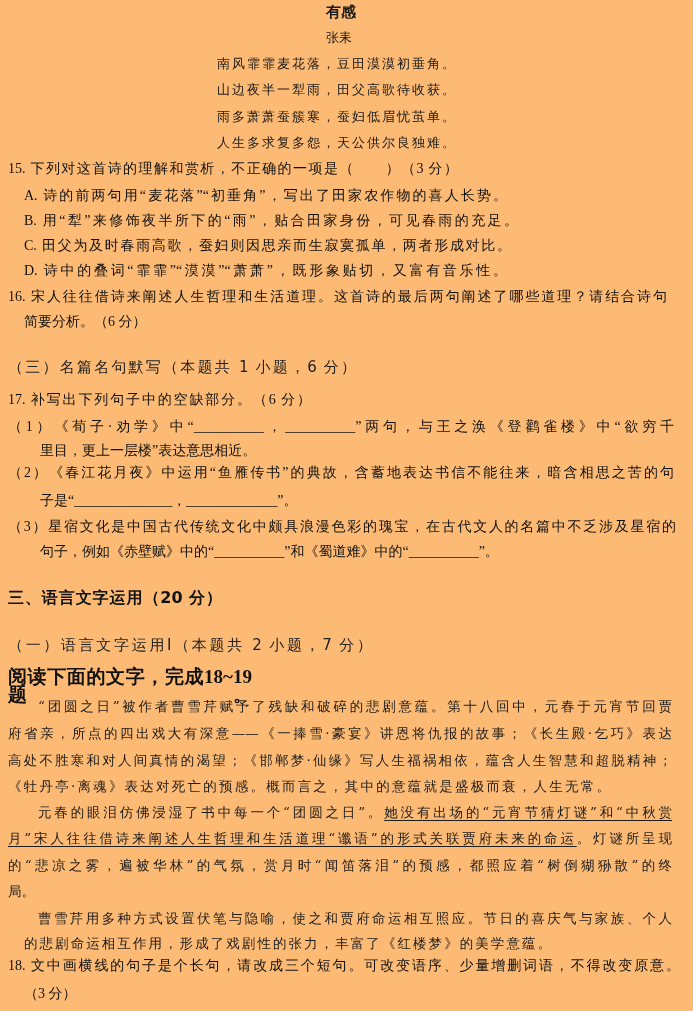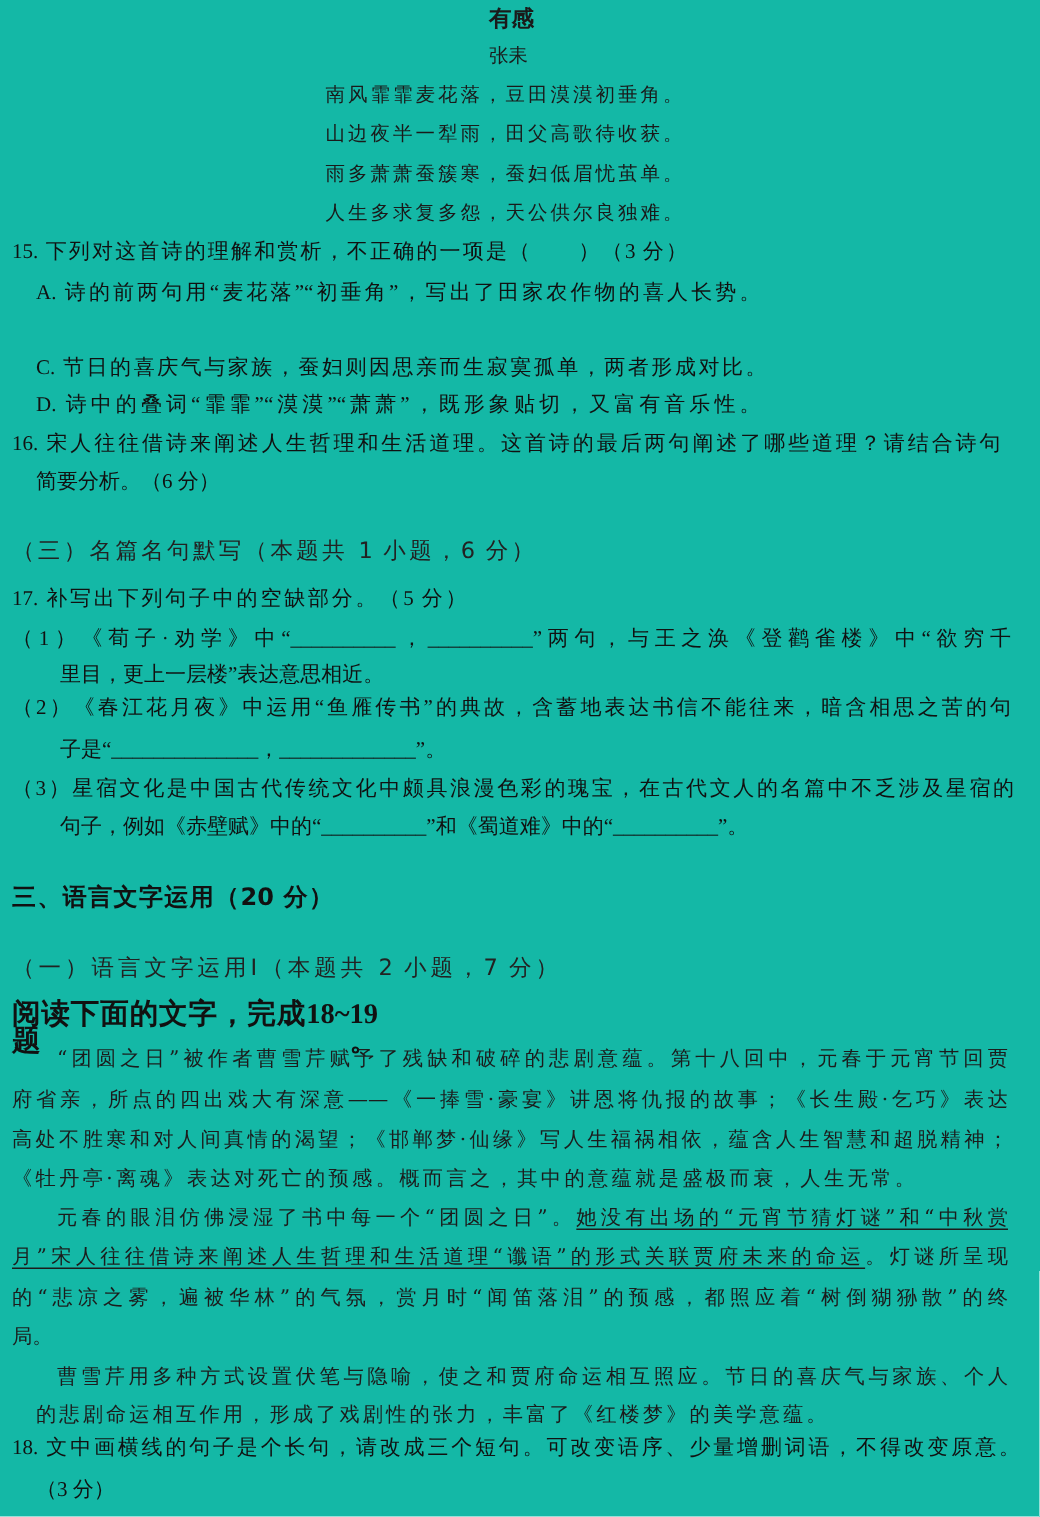--- a/index.html
+++ b/index.html
@@ -1,21 +1,21 @@
 <!DOCTYPE html>
 <html><head>
 <meta charset="utf-8">
 <style>
   html, body { margin: 0; padding: 0; background: #ffffff; }
   #page {
     position: relative;
     width: 693px;
     height: 1011px;
     overflow: hidden;
-    background: #14b8a6;
+    background: #fdba74;
     color: #111111;
     font-family: "Liberation Serif", "DejaVu Serif", serif;
     font-size: 14px;
   }
   .line {
     position: absolute;
     line-height: 18px;
     height: 18px;
     white-space: normal;
   }
@@ -45,29 +45,30 @@
 
   <div class="line c poem poem-title" style="top:3px; left:291px; width:100px;">有感</div>
   <div class="line c poem" style="top:29px; left:289px; width:100px;">张耒</div>
   <div class="line j poem" style="top:81px; left:217px; width:238px;">山边夜半一犁雨，田父高歌待收获。</div>
   <div class="line j poem" style="top:55px; left:217px; width:238px;">南风霏霏麦花落，豆田漠漠初垂角。</div>
   <div class="line j poem" style="top:108px; left:217px; width:238px;">雨多萧萧蚕簇寒，蚕妇低眉忧茧单。</div>
   <div class="line j poem" style="top:134px; left:217px; width:238px;">人生多求复多怨，天公供尔良独难。</div>
 
   <div class="line j q" style="top:160px; left:8px; width:450px;">15. 下列对这首诗的理解和赏析，不正确的一项是（　　）（3 分）</div>
   <div class="line j q" style="top:187px; left:24px; width:483px;">A. 诗的前两句用“麦花落”“初垂角”，写出了田家农作物的喜人长势。</div>
-  <div class="line j q" style="top:237px; left:24px; width:487px;">C. 节日的喜庆气与家族，蚕妇则因思亲而生寂寞孤单，两者形成对比。</div>
+  <div class="line j q" style="top:212px; left:24px; width:494px;">B. 用“犁”来修饰夜半所下的“雨”，贴合田家身份，可见春雨的充足。</div>
+  <div class="line j q" style="top:237px; left:24px; width:487px;">C. 田父为及时春雨高歌，蚕妇则因思亲而生寂寞孤单，两者形成对比。</div>
   <div class="line j q" style="top:262px; left:24px; width:483px;">D. 诗中的叠词“霏霏”“漠漠”“萧萧”，既形象贴切，又富有音乐性。</div>
 
   <div class="line j q" style="top:288px; left:8px; width:659px;">16. 宋人往往借诗来阐述人生哲理和生活道理。这首诗的最后两句阐述了哪些道理？请结合诗句</div>
   <div class="line q" style="top:313px; left:24px; width:200px;">简要分析。（6 分）</div>
 
   <div class="line j sec" style="top:358px; left:8px; width:348px;">（三）名篇名句默写（本题共 1 小题，6 分）</div>
 
-  <div class="line j q" style="top:391px; left:8px; width:303px;">17. 补写出下列句子中的空缺部分。（5 分）</div>
+  <div class="line j q" style="top:391px; left:8px; width:303px;">17. 补写出下列句子中的空缺部分。（6 分）</div>
   <div class="line j q" style="top:418px; left:8px; width:666px;">（1）《荀子·劝学》中“__________，__________”两句，与王之涣《登鹳雀楼》中“欲穷千</div>
   <div class="line q" style="top:442px; left:40px; width:300px;">里目，更上一层楼”表达意思相近。</div>
   <div class="line j q" style="top:464px; left:8px; width:666px;">（2）《春江花月夜》中运用“鱼雁传书”的典故，含蓄地表达书信不能往来，暗含相思之苦的句</div>
   <div class="line q" style="top:492px; left:40px; width:360px;">子是“______________，_____________”。</div>
   <div class="line j q" style="top:518px; left:8px; width:668px;">（3）星宿文化是中国古代传统文化中颇具浪漫色彩的瑰宝，在古代文人的名篇中不乏涉及星宿的</div>
   <div class="line q" style="top:543px; left:40px; width:600px;">句子，例如《赤壁赋》中的“__________”和《蜀道难》中的“__________”。</div>
 
   <div class="line j sec-bold" style="top:589px; left:8px; width:214px;">三、语言文字运用（20 分）</div>
   <div class="line j sec" style="top:636px; left:8px; width:364px;">（一）语言文字运用Ⅰ（本题共 2 小题，7 分）</div>
   <div class="line j instr" style="top:668px; left:8px; width:244px;">阅读下面的文字，完成18~19题。</div>

